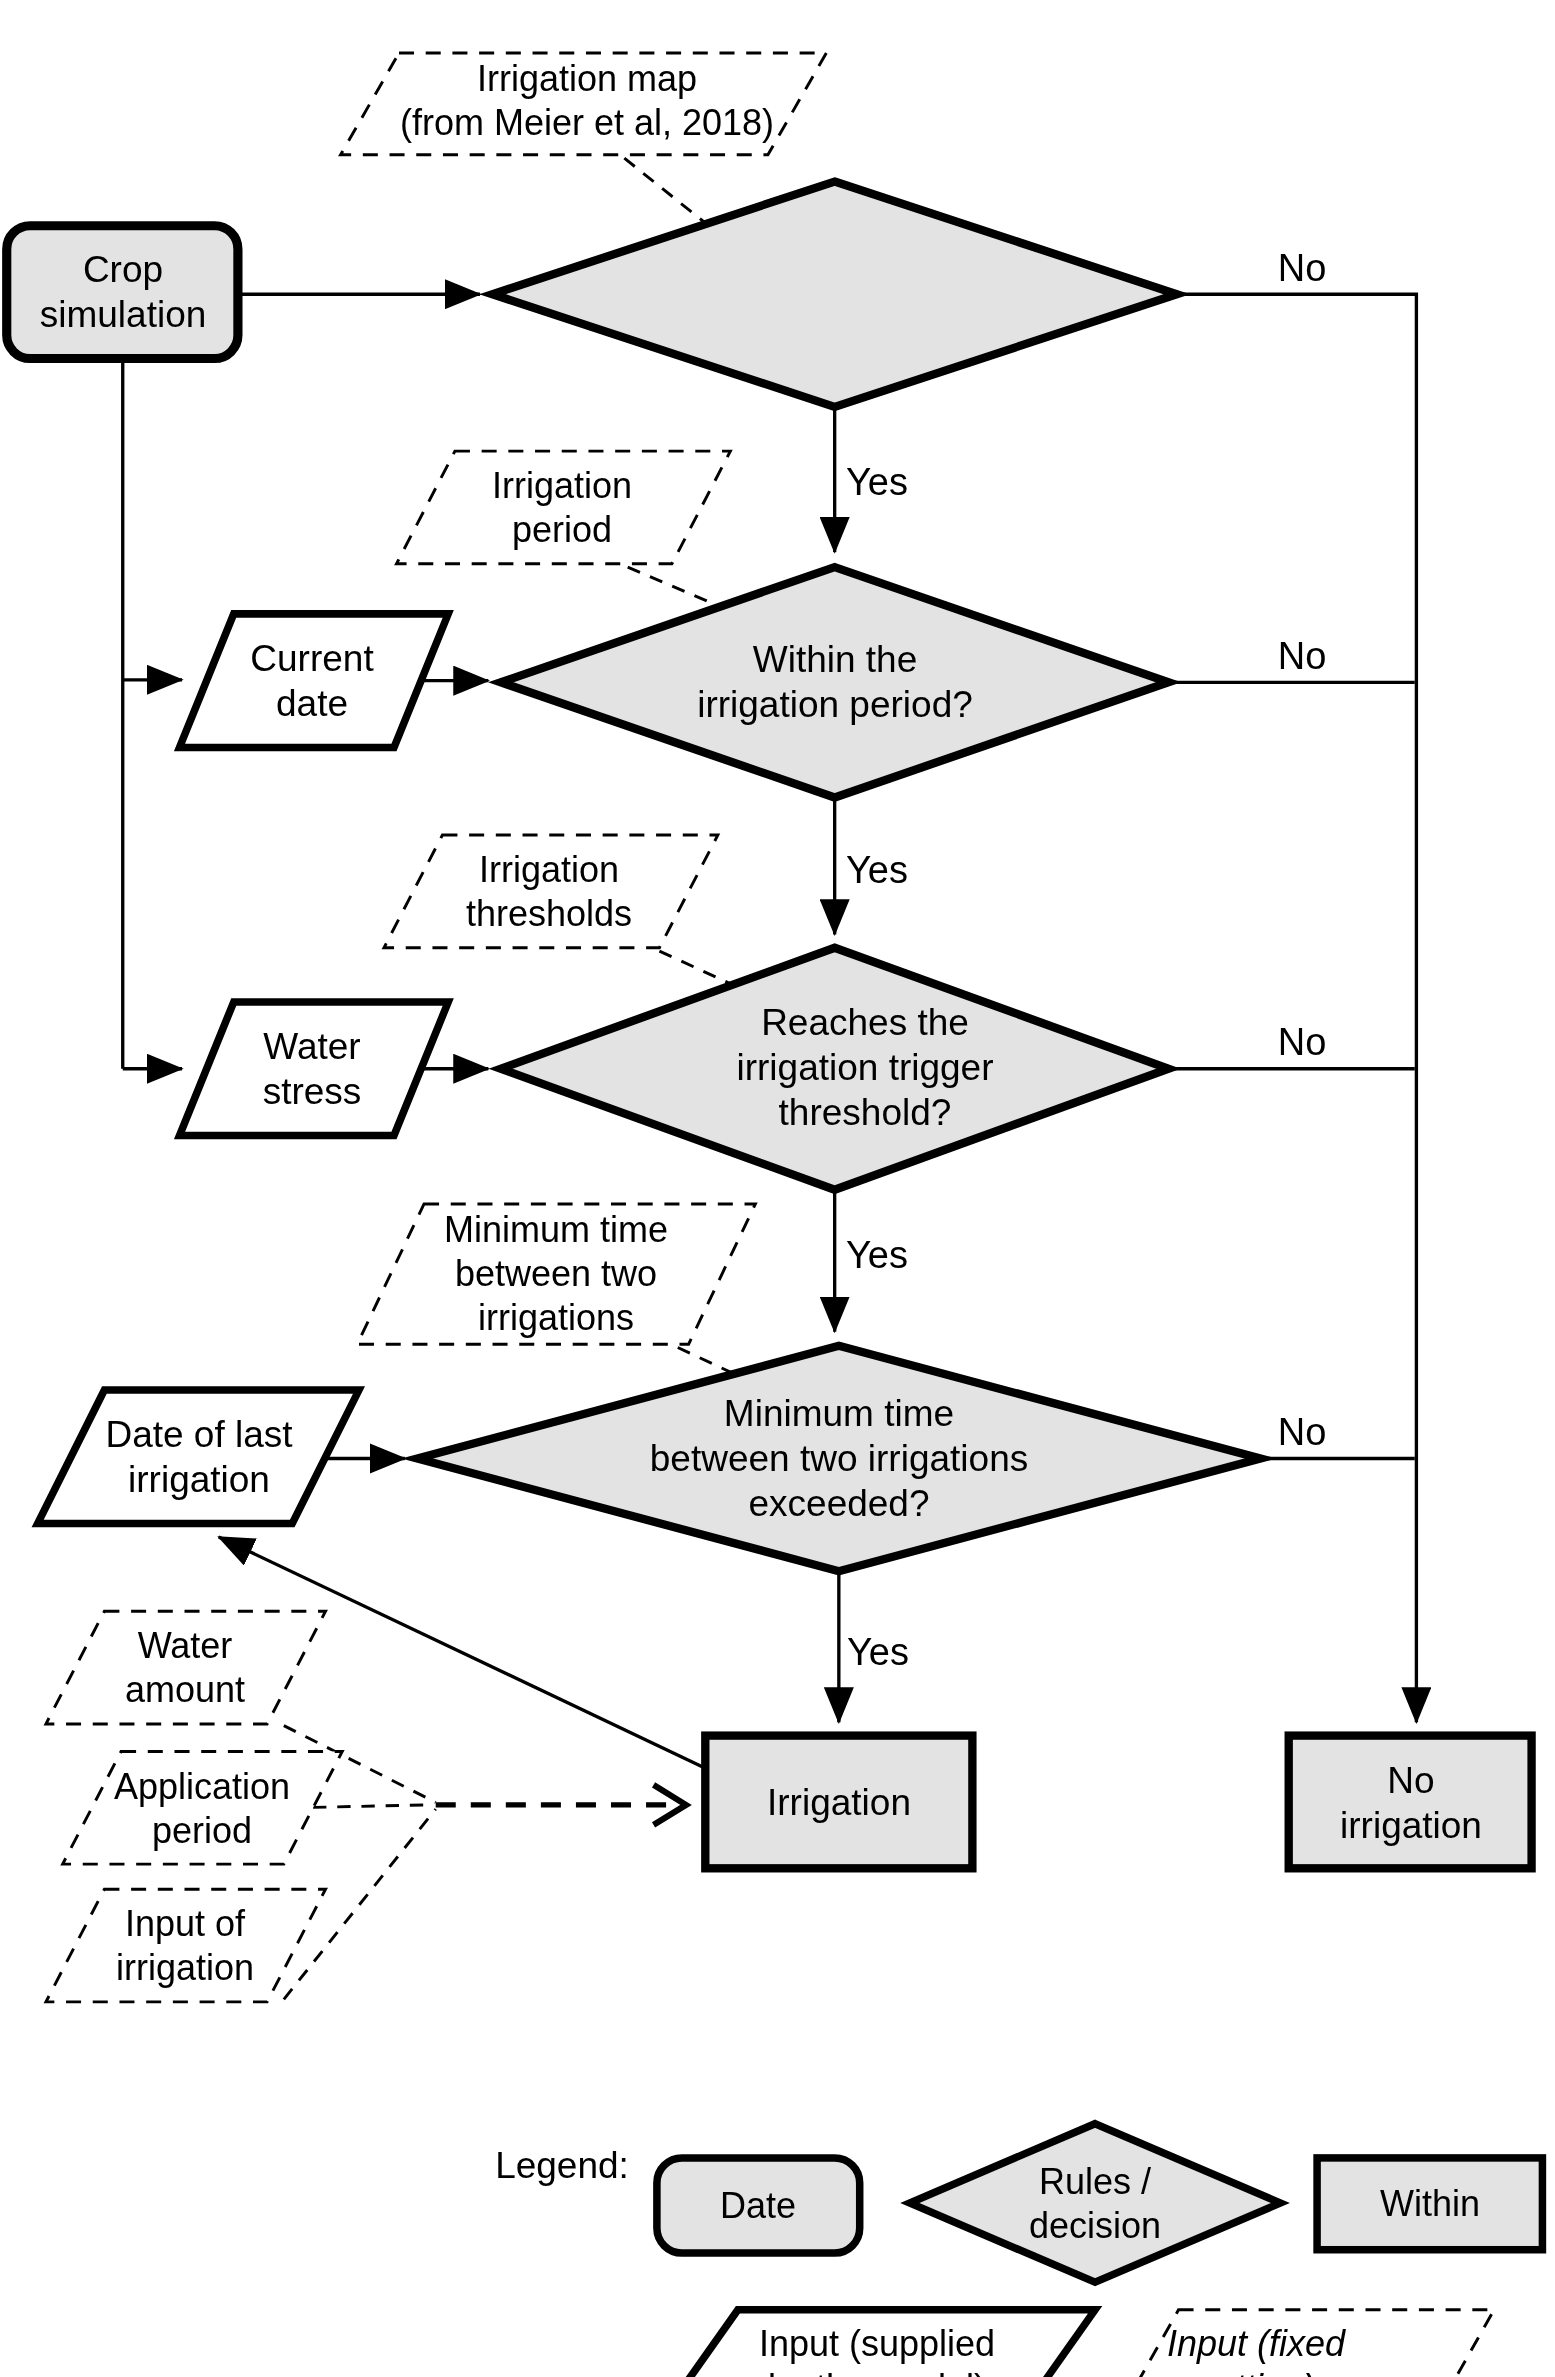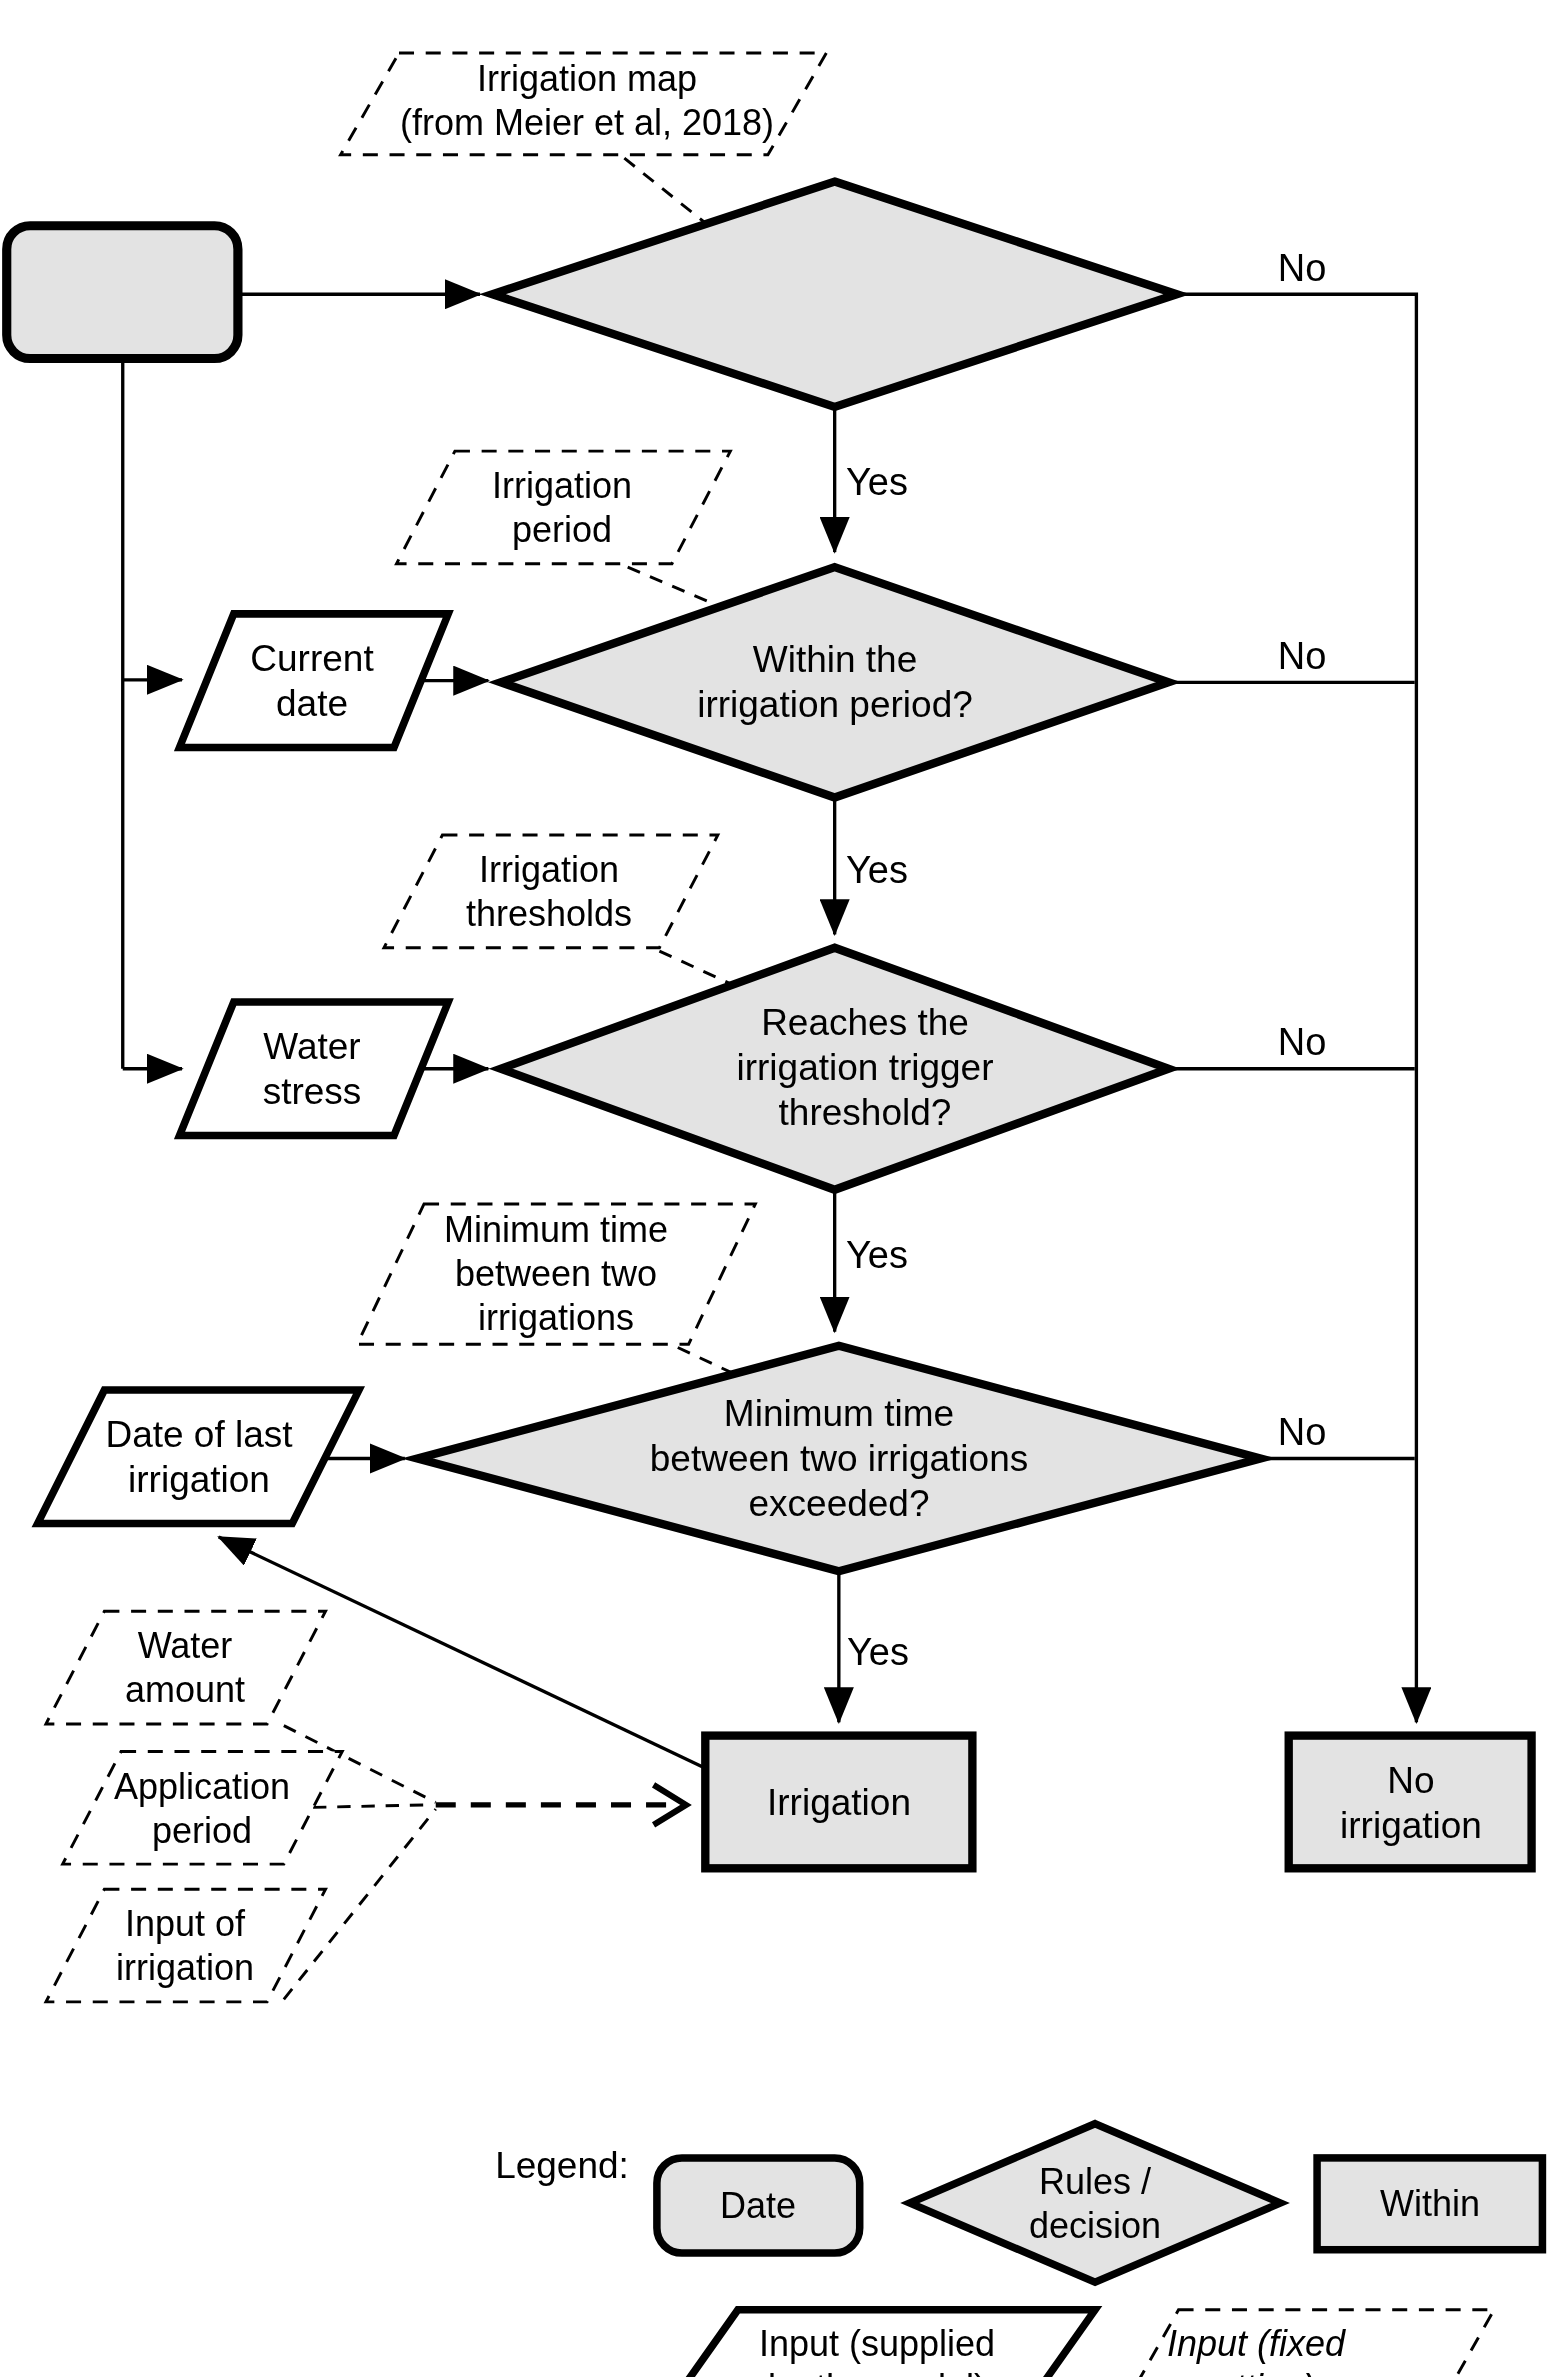--- a/index.html
+++ b/index.html
@@ -94,20 +94,22 @@
 
     <rect x="787" y="2528" width="243" height="114" rx="30" fill="#e3e3e3" stroke="#000" stroke-width="9"></rect>
     <polygon points="1312,2487 1534,2582 1312,2677 1090,2582" fill="#e3e3e3" stroke="#000" stroke-width="9"></polygon>
     <rect x="1578" y="2528" width="270" height="110" fill="#e3e3e3" stroke="#000" stroke-width="9"></rect>
     <polygon points="884,2710 1312,2710 1218,2843 790,2843" fill="#fff" stroke="#000" stroke-width="9"></polygon>
     <polygon points="1412,2710 1790,2710 1715,2843 1337,2843" fill="#fff" stroke="#000" stroke-width="3.5" stroke-dasharray="18 14"></polygon>
   </svg>
 
   <div class="lbl" style="left:587px;top:53px;">Irrigation map
 (from Meier et al, 2018)</div>
+  <div class="lbl big" style="left:123px;top:244px;">Crop
+simulation</div>
   <div class="lbl edge" style="left:1302px;top:220px;">No</div>
   <div class="lbl edge" style="left:877px;top:434px;">Yes</div>
 
   <div class="lbl" style="left:562px;top:460px;">Irrigation
 period</div>
   <div class="lbl big" style="left:312px;top:633px;">Current
 date</div>
   <div class="lbl big" style="left:835px;top:634px;">Within the
 irrigation period?</div>
   <div class="lbl edge" style="left:1302px;top:608px;">No</div>

